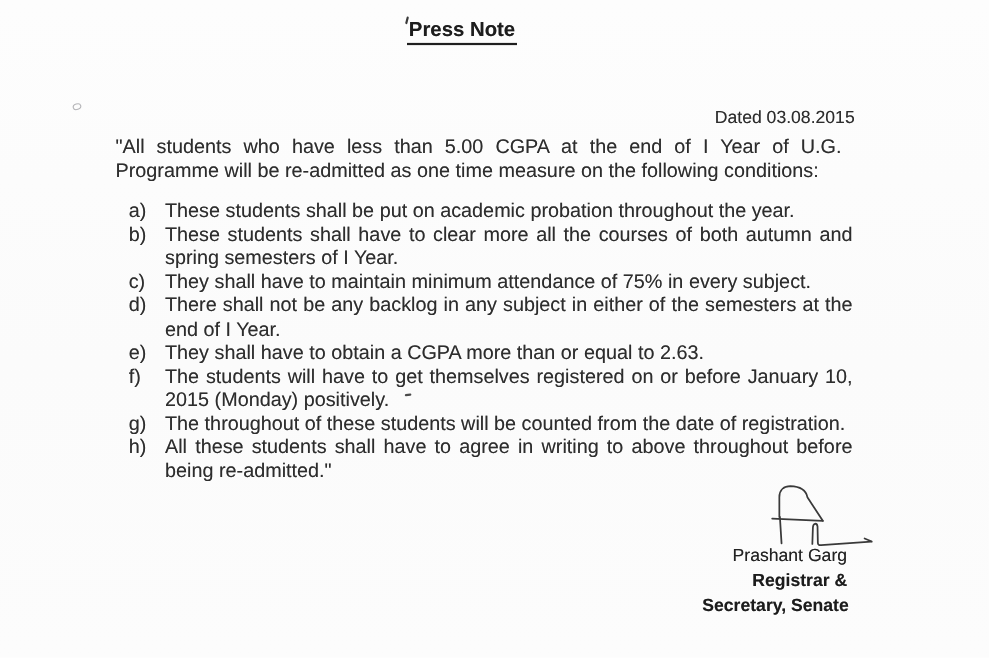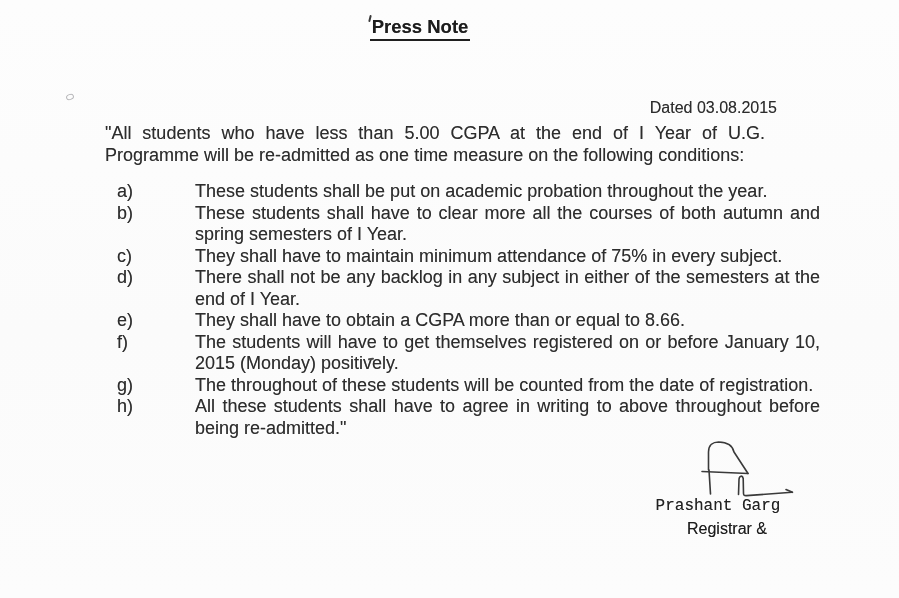--- a/index.html
+++ b/index.html
@@ -60,33 +60,32 @@
     position: absolute; top: 181px; left: 105px; width: 670px;
     font-size: 18px; line-height: 21.5px;
   }
   .cond-row { display: flex; align-items: flex-start; }
   .cond-label {
     flex: none; width: 33px; padding-left: 12px;
   }
   .cond-text {
     flex: none; width: 625px;
     text-align: justify;
-    margin-left: 45px;
   }
 
   
   .signature-svg { position: absolute; left: 690px; top: 439px; }
   .sig-block {
     position: absolute; top: 495px; left: 600px; width: 200px;
     text-align: center;
     font-size: 16px; line-height: 22.5px;
     color: #222;
   }
-  .sig-name { font-weight: normal; transform: translateX(18px); text-shadow: 0 0 0.5px rgba(40,40,40,0.5); font-family: Liberation Mono, monospace; }
-  .sig-role { font-weight: normal; color: #1c1c1c; text-shadow: 0 0 0.6px rgba(20,20,20,0.5); }
+  .sig-name { font-weight: normal; transform: translateX(18px); text-shadow: 0 0 0.5px rgba(40,40,40,0.5); }
+  .sig-role { font-weight: bold; color: #1c1c1c; text-shadow: 0 0 0.6px rgba(20,20,20,0.5); }
   .sig-r1 { transform: translateX(27px); }
   .sig-r2 { transform: translateX(5px); }
   .sig-r3 { transform: translateX(-14px); }
 
   
   .edge-line {
     position: absolute; right: 3px; top: 0; bottom: 0; width: 1px;
     background: rgba(150,150,162,0.45);
   }
   .speck-ring {
@@ -131,21 +130,21 @@
     <div class="cond-row">
       <span class="cond-label">c)</span>
       <span class="cond-text">They shall have to maintain minimum attendance of 75% in every subject.</span>
     </div>
     <div class="cond-row">
       <span class="cond-label">d)</span>
       <span class="cond-text">There shall not be any backlog in any subject in either of the semesters at the end of I Year.</span>
     </div>
     <div class="cond-row">
       <span class="cond-label">e)</span>
-      <span class="cond-text">They shall have to obtain a CGPA more than or equal to 8.66.</span>
+      <span class="cond-text">They shall have to obtain a CGPA more than or equal to 2.63.</span>
     </div>
     <div class="cond-row">
       <span class="cond-label">f)</span>
       <span class="cond-text">The students will have to get themselves registered on or before January 10, 2015 (Monday) positively.</span>
     </div>
     <div class="cond-row">
       <span class="cond-label">g)</span>
       <span class="cond-text">The throughout of these students will be counted from the date of registration.</span>
     </div>
     <div class="cond-row">
@@ -160,19 +159,20 @@
       <path d="M 12 32.5 L 58 34.5"></path>
       <path d="M 19 31 L 20.5 55"></path>
       <path d="M 48.5 55.5 L 49 40.5 C 49.2 36.5 52.5 36 53.2 39.5 L 53.5 54.5 C 53.6 56.3 54.5 56.8 56.5 56.6 L 102 53.3"></path>
       <path d="M 96 50.5 L 102.5 53.3"></path>
     </g>
   </svg>
 
   <div class="sig-block">
     <div class="sig-name">Prashant Garg</div>
     <div class="sig-role sig-r1">Registrar &amp;</div>
+    <div class="sig-role sig-r2">Secretary, Senate</div>
   </div>
 
   <span class="speck-ring"></span>
   <span class="speck-dash"></span>
   <span class="edge-line"></span>
 
 </div>
 
 </body></html>

